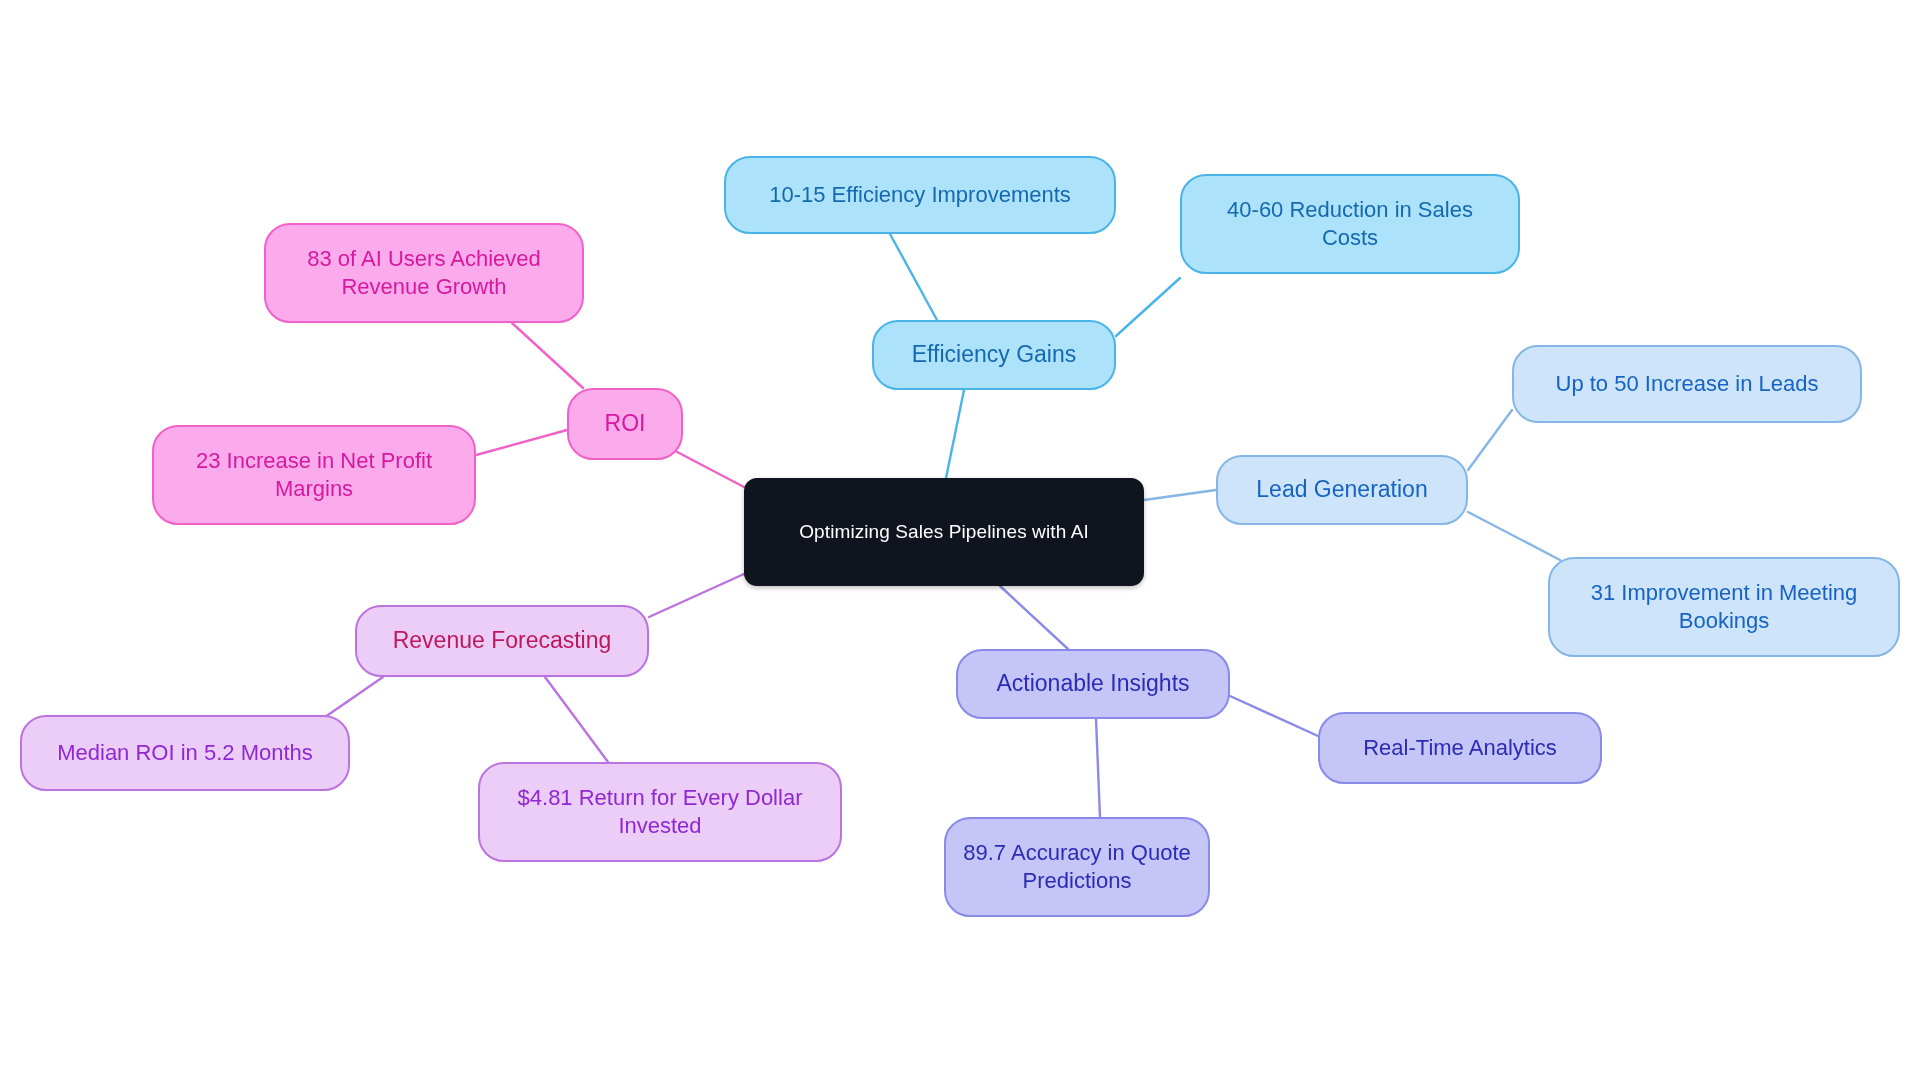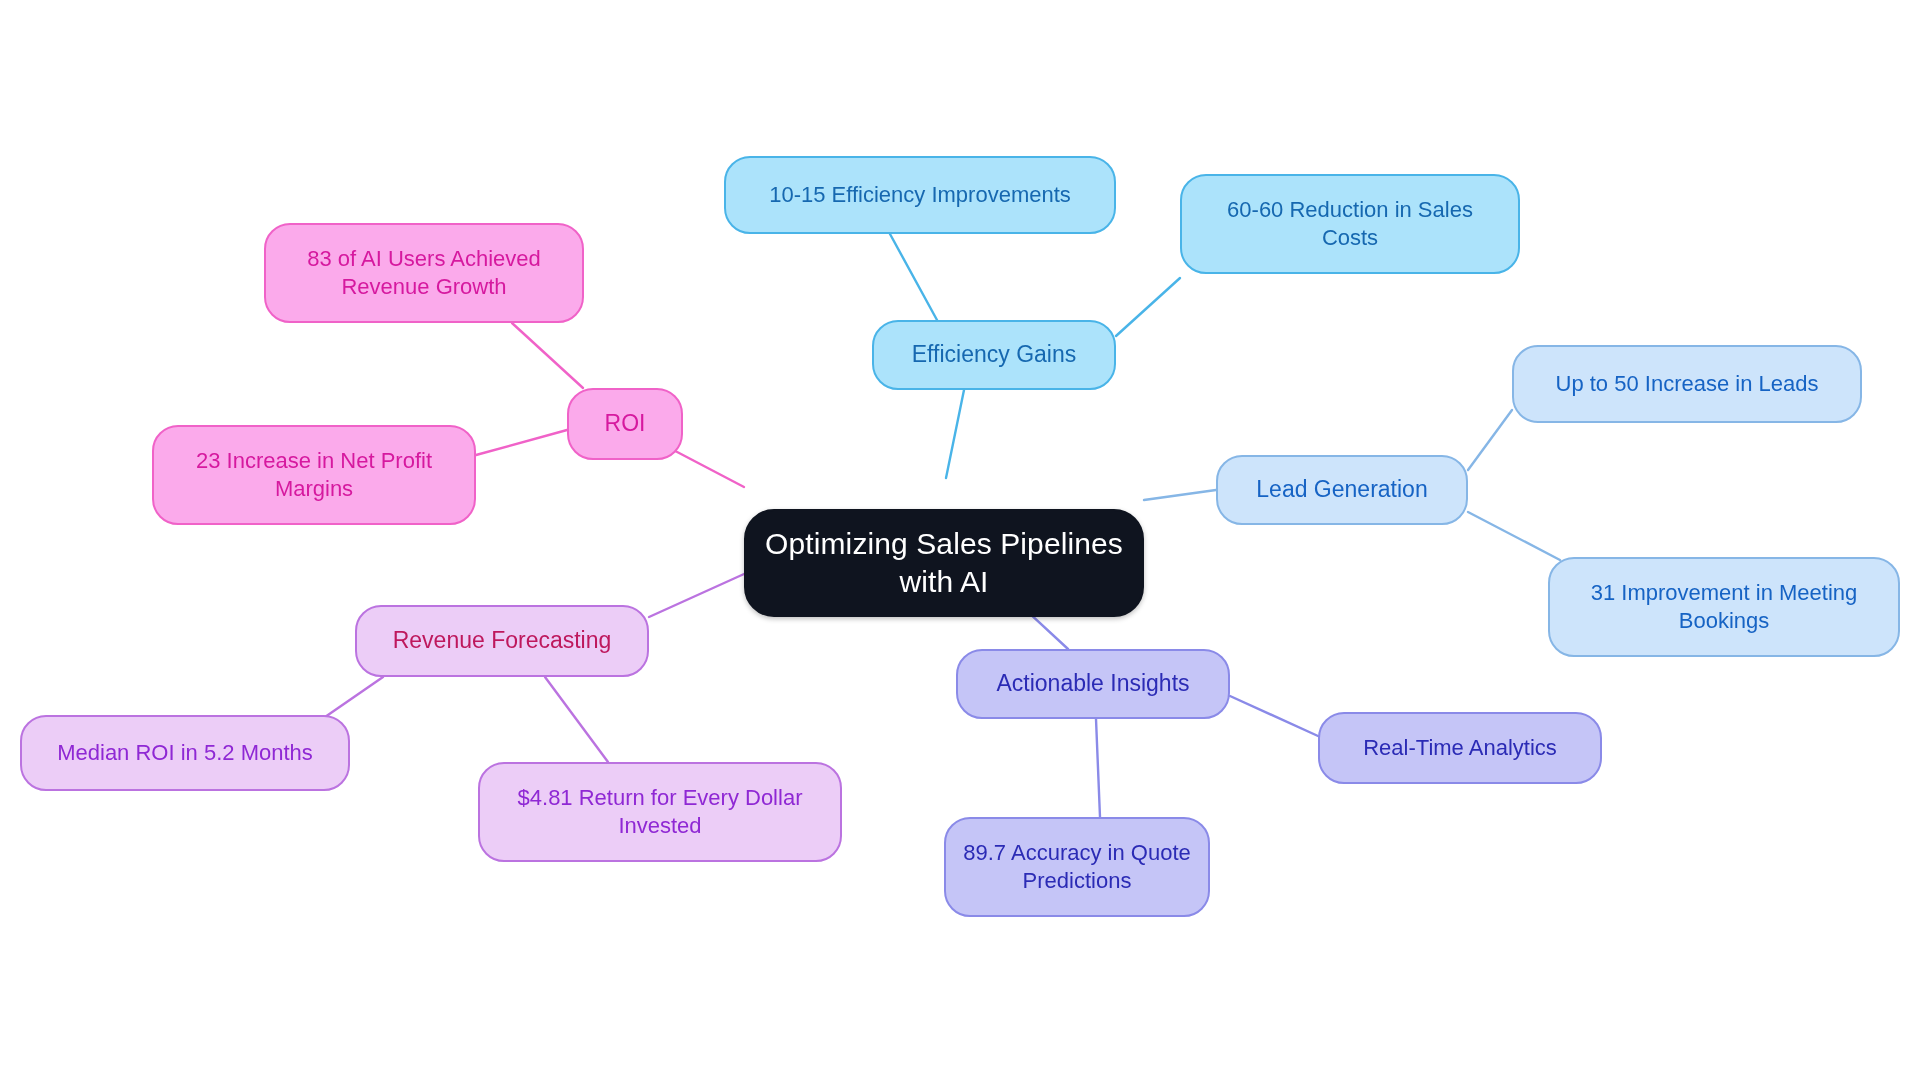--- a/index.html
+++ b/index.html
@@ -34,25 +34,24 @@
     justify-content: center;
     text-align: center;
     border-radius: 26px;
     border-width: 2px;
     border-style: solid;
     line-height: 1.28;
     padding: 6px 14px;
     white-space: pre-line;
   }
   .node-root {
-    border-radius: 30px;
-    font-size: 30px;
+    border-radius: 13px;
+    font-size: 19px;
     letter-spacing: 0.1px;
     box-shadow: 0 2px 5px rgba(0,0,0,0.25);
-    margin-top: 31px;
   }
   .node-branch {
     font-size: 23px;
   }
   .node-leaf {
     font-size: 22px;
   }
 </style>
 </head>
 <body>
@@ -72,21 +71,21 @@
       <line x1="383" y1="677" x2="312" y2="726" stroke="#bb73e0" stroke-width="2.4" stroke-linecap="round"></line>
       <line x1="545" y1="677" x2="608" y2="762" stroke="#bb73e0" stroke-width="2.4" stroke-linecap="round"></line>
       <line x1="744" y1="487" x2="660" y2="443" stroke="#f062c8" stroke-width="2.4" stroke-linecap="round"></line>
       <line x1="583" y1="388" x2="512" y2="323" stroke="#f062c8" stroke-width="2.4" stroke-linecap="round"></line>
       <line x1="567" y1="430" x2="476" y2="455" stroke="#f062c8" stroke-width="2.4" stroke-linecap="round"></line>
     </svg>
   <div id="node-layer">
       <div class="node node-root" style="left: 744px; top: 478px; width: 400px; height: 108px; background: rgb(15, 20, 31); border-color: rgb(15, 20, 31); color: rgb(255, 255, 255);"><span>Optimizing Sales Pipelines with AI</span></div>
       <div class="node node-branch" style="left: 872px; top: 320px; width: 244px; height: 70px; background: rgb(172, 227, 251); border-color: rgb(73, 180, 232); color: rgb(22, 104, 176);"><span>Efficiency Gains</span></div>
       <div class="node node-leaf" style="left: 688px; top: 156px; width: 392px; height: 78px; background: rgb(172, 227, 251); border-color: rgb(73, 180, 232); color: rgb(22, 104, 176); margin-left: 36px;"><span>10-15 Efficiency Improvements</span></div>
-      <div class="node node-leaf" style="left: 1180px; top: 174px; width: 340px; height: 100px; background: rgb(172, 227, 251); border-color: rgb(73, 180, 232); color: rgb(22, 104, 176);"><span>60-60 Reduction in Sales Costs</span></div>
+      <div class="node node-leaf" style="left: 1180px; top: 174px; width: 340px; height: 100px; background: rgb(172, 227, 251); border-color: rgb(73, 180, 232); color: rgb(22, 104, 176);"><span>40-60 Reduction in Sales Costs</span></div>
       <div class="node node-branch" style="left: 1216px; top: 455px; width: 252px; height: 70px; background: rgb(205, 228, 251); border-color: rgb(134, 182, 230); color: rgb(22, 99, 196);"><span>Lead Generation</span></div>
       <div class="node node-leaf" style="left: 1512px; top: 345px; width: 350px; height: 78px; background: rgb(205, 228, 251); border-color: rgb(134, 182, 230); color: rgb(22, 99, 196);"><span>Up to 50 Increase in Leads</span></div>
       <div class="node node-leaf" style="left: 1548px; top: 557px; width: 352px; height: 100px; background: rgb(205, 228, 251); border-color: rgb(134, 182, 230); color: rgb(22, 99, 196);"><span>31 Improvement in Meeting Bookings</span></div>
       <div class="node node-branch" style="left: 956px; top: 649px; width: 274px; height: 70px; background: rgb(197, 197, 247); border-color: rgb(138, 138, 232); color: rgb(43, 43, 181);"><span>Actionable Insights</span></div>
       <div class="node node-leaf" style="left: 1318px; top: 712px; width: 284px; height: 72px; background: rgb(197, 197, 247); border-color: rgb(138, 138, 232); color: rgb(43, 43, 181);"><span>Real-Time Analytics</span></div>
       <div class="node node-leaf" style="left: 944px; top: 817px; width: 266px; height: 100px; background: rgb(197, 197, 247); border-color: rgb(138, 138, 232); color: rgb(43, 43, 181);"><span>89.7 Accuracy in Quote Predictions</span></div>
       <div class="node node-branch" style="left: 355px; top: 605px; width: 294px; height: 72px; background: rgb(236, 205, 247); border-color: rgb(187, 115, 224); color: #be185d;"><span>Revenue Forecasting</span></div>
       <div class="node node-leaf" style="left: 20px; top: 715px; width: 330px; height: 76px; background: rgb(236, 205, 247); border-color: rgb(187, 115, 224); color: rgb(143, 40, 212);"><span>Median ROI in 5.2 Months</span></div>
       <div class="node node-leaf" style="left: 478px; top: 762px; width: 364px; height: 100px; background: rgb(236, 205, 247); border-color: rgb(187, 115, 224); color: rgb(143, 40, 212); justify-content: flex-end;"><span>$4.81 Return for Every Dollar Invested</span></div>
       <div class="node node-branch" style="left: 567px; top: 388px; width: 116px; height: 72px; background: rgb(251, 170, 235); border-color: rgb(240, 98, 200); color: rgb(214, 25, 159);"><span>ROI</span></div>

